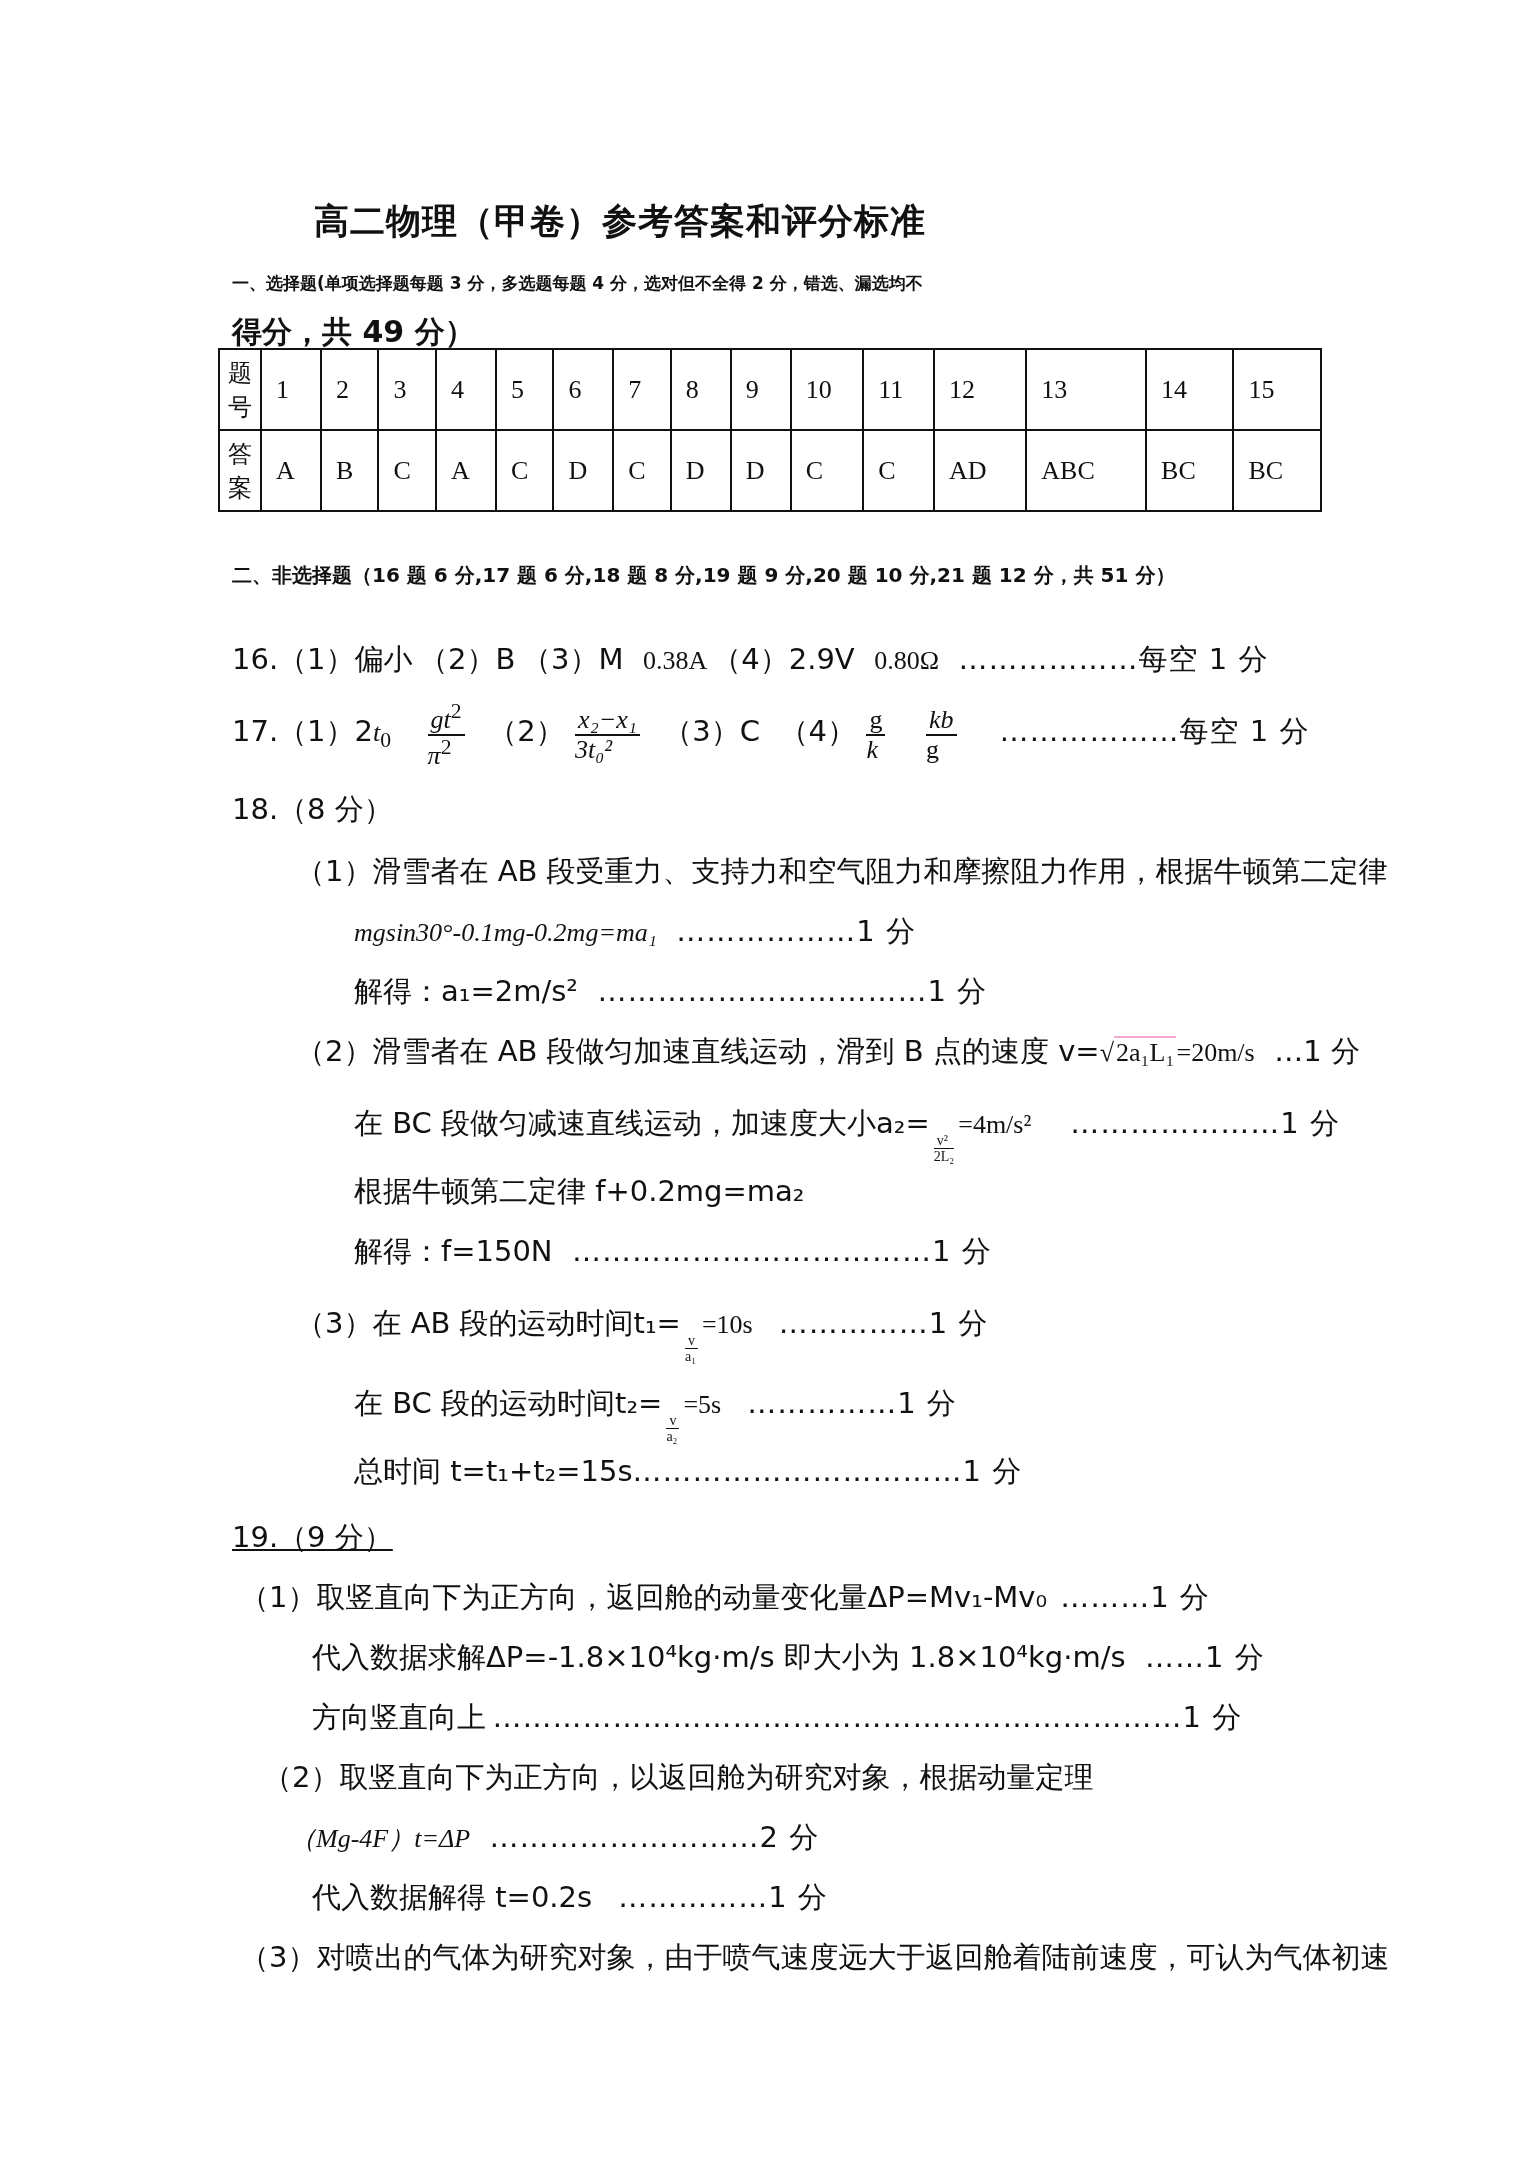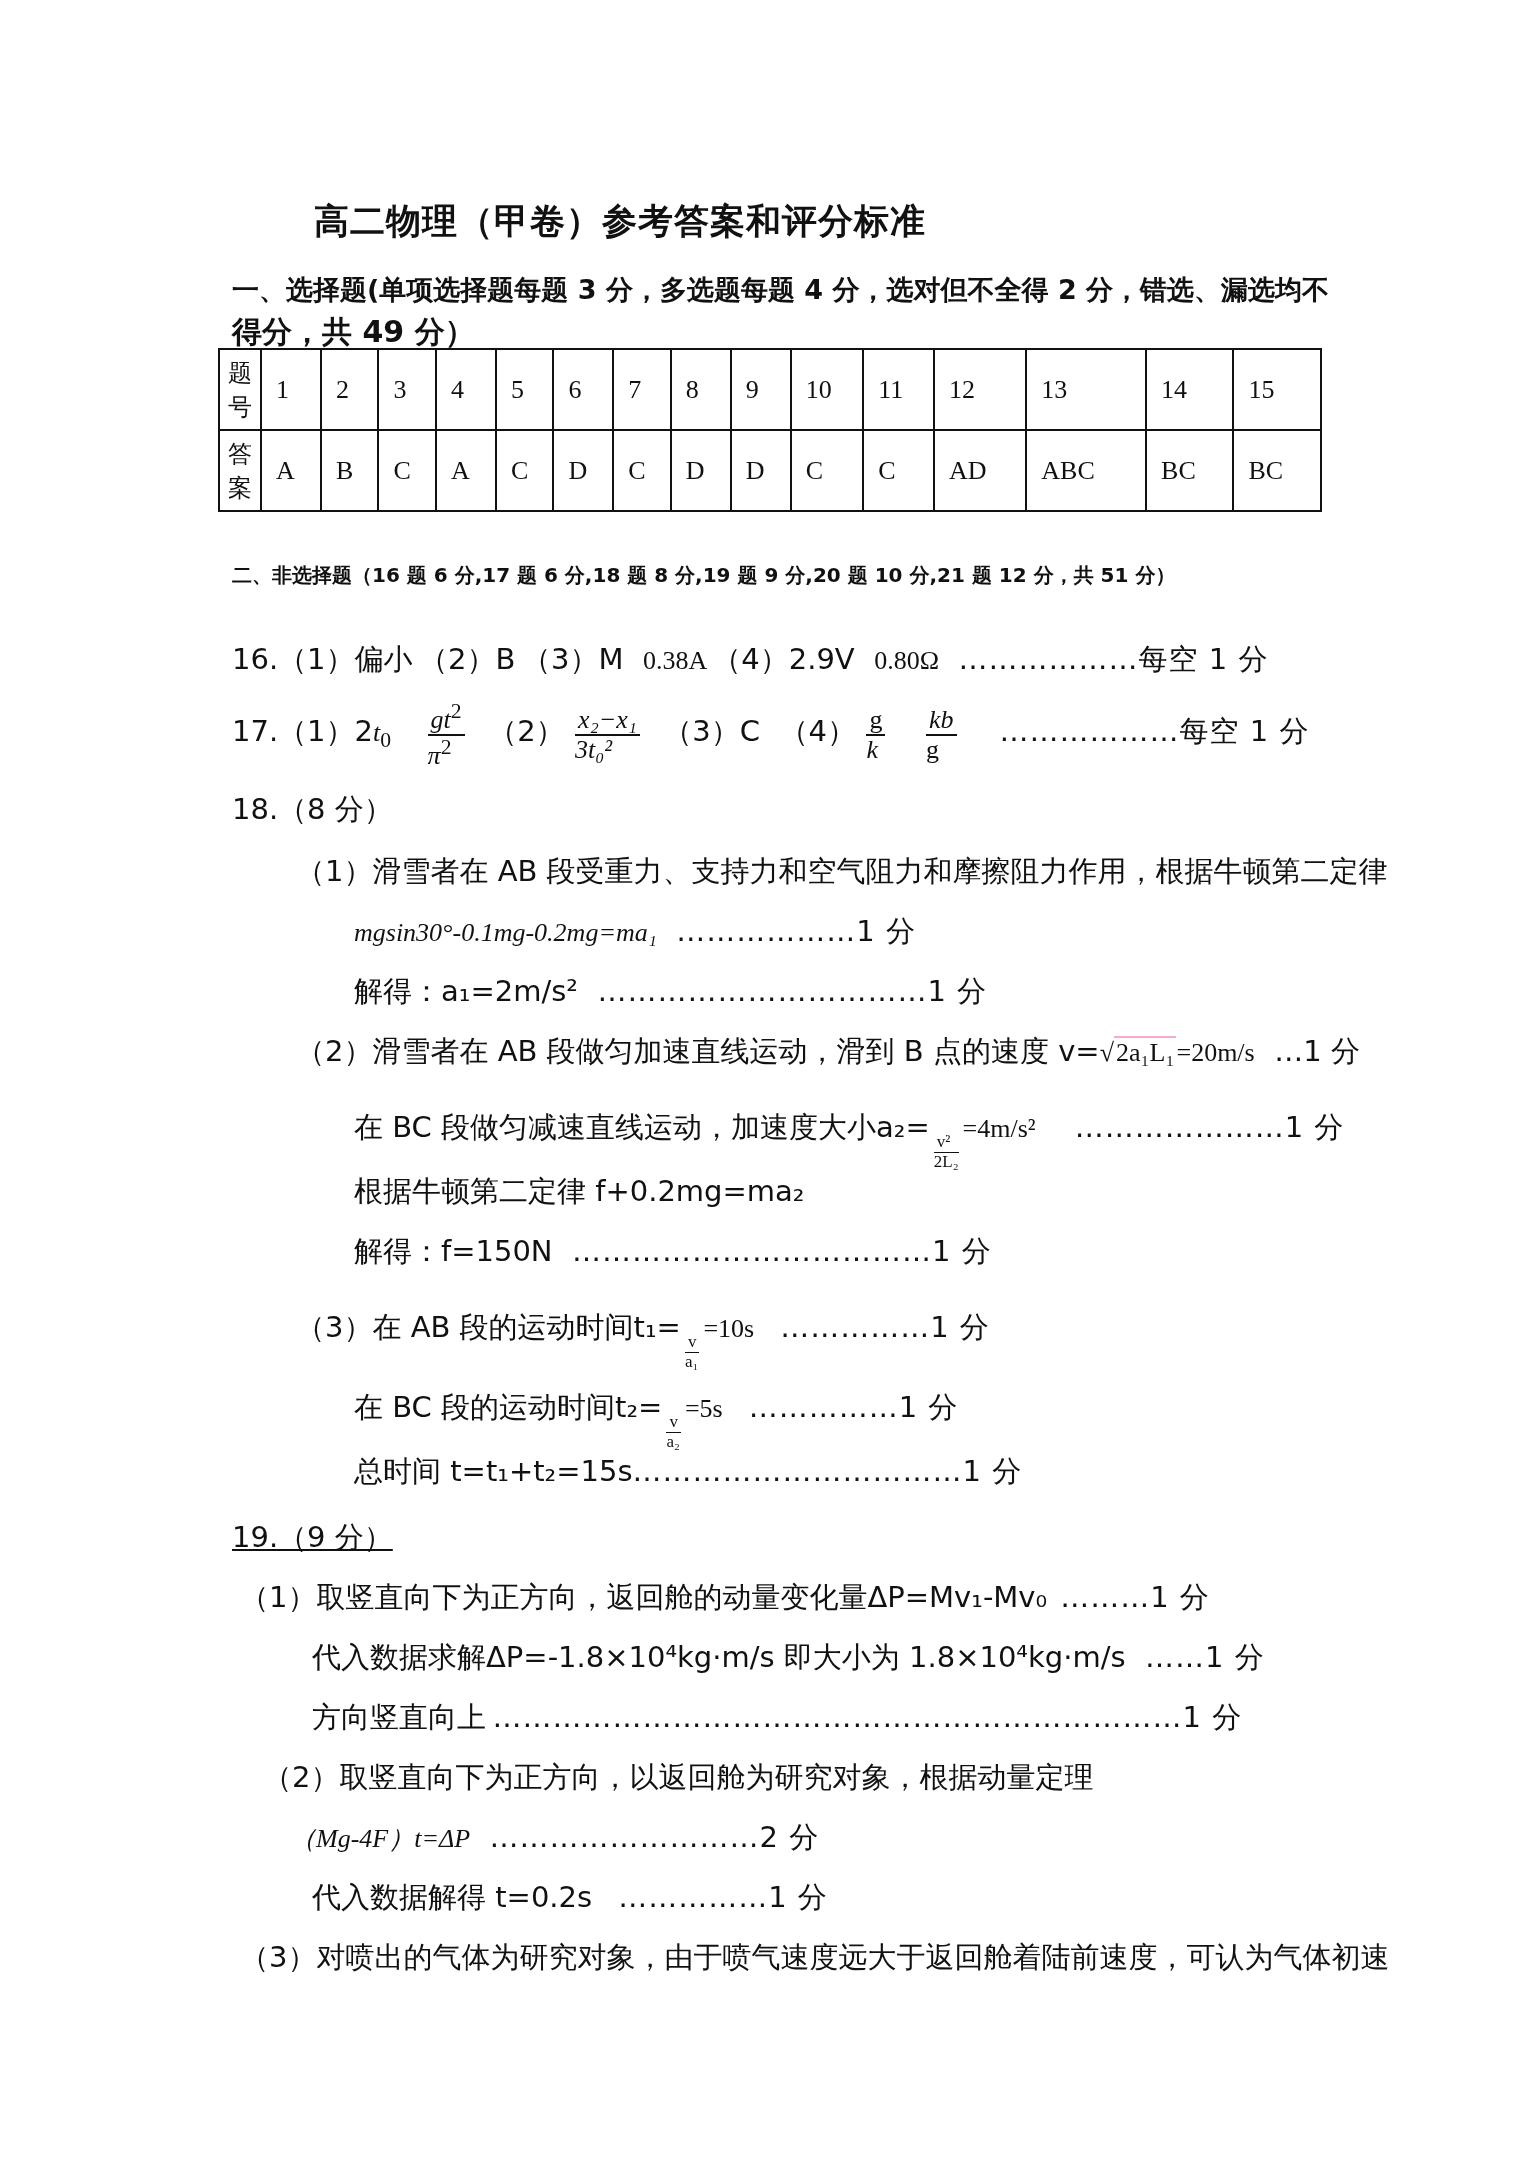--- a/index.html
+++ b/index.html
@@ -5,41 +5,41 @@
   html, body { margin: 0; padding: 0; background: #ffffff; }
   body {
     width: 1536px; height: 2173px; position: relative; overflow: hidden;
     font-family: "Liberation Serif", "DejaVu Serif", serif; color: #111;
   }
   .abs { position: absolute; white-space: nowrap; }
   .title {
     left: 0; width: 1240px; top: 198px; text-align: center;
     font-family: "DejaVu Sans", sans-serif; font-weight: bold; font-size: 35px; letter-spacing: 1px;
   }
-  .sec1 { left: 232px; top: 272px; font-family: "DejaVu Sans", sans-serif; font-weight: bold; font-size: 27px; }
+  .sec1 { left: 232px; top: 272px; font-family: "DejaVu Sans", sans-serif; font-weight: bold; font-size: 17px; }
   .sec1b { left: 232px; top: 312px; font-family: "DejaVu Sans", sans-serif; font-weight: bold; font-size: 30px; }
   table.ans {
     position: absolute; left: 218px; top: 348px; width: 1104px; height: 164px;
     border-collapse: collapse; font-size: 26px;
   }
   table.ans td {
     border: 2px solid #111; text-align: left; padding: 0 0 0 14px; vertical-align: middle;
   }
   table.ans td.hdr {
     width: 40px; padding: 0; text-align: center; line-height: 34px;
     font-family: "DejaVu Sans", sans-serif; font-size: 24px;
   }
   .sec2 { left: 232px; top: 562px; font-family: "DejaVu Sans", sans-serif; font-weight: bold; font-size: 20px; }
   .line { font-size: 26px; }
   .cn { font-family: "DejaVu Sans", sans-serif; font-size: 29px; }
   i { font-style: italic; }
   .frac { display: inline-block; vertical-align: middle; margin: 0 4px; }
   .frac .num { display: block; border-bottom: 2px solid #111; padding: 0 3px; line-height: 1.1; }
   .frac .den { display: block; line-height: 1.1; }
-  .frac.small { font-size: 17px; margin-top: 43px; }
+  .frac.small { font-size: 14px; margin-top: 43px; }
   .frac.small .num { border-bottom-width: 1.5px; }
   .sqrt { border-top: 2px solid #f9a8d4; padding: 0 2px; }
   .dots { letter-spacing: 1px; }
 </style>
 </head>
 <body>
 
 <div class="abs title">高二物理（甲卷）参考答案和评分标准</div>
 
 <div class="abs sec1">一、选择题(单项选择题每题 3 分，多选题每题 4 分，选对但不全得 2 分，错选、漏选均不</div>

